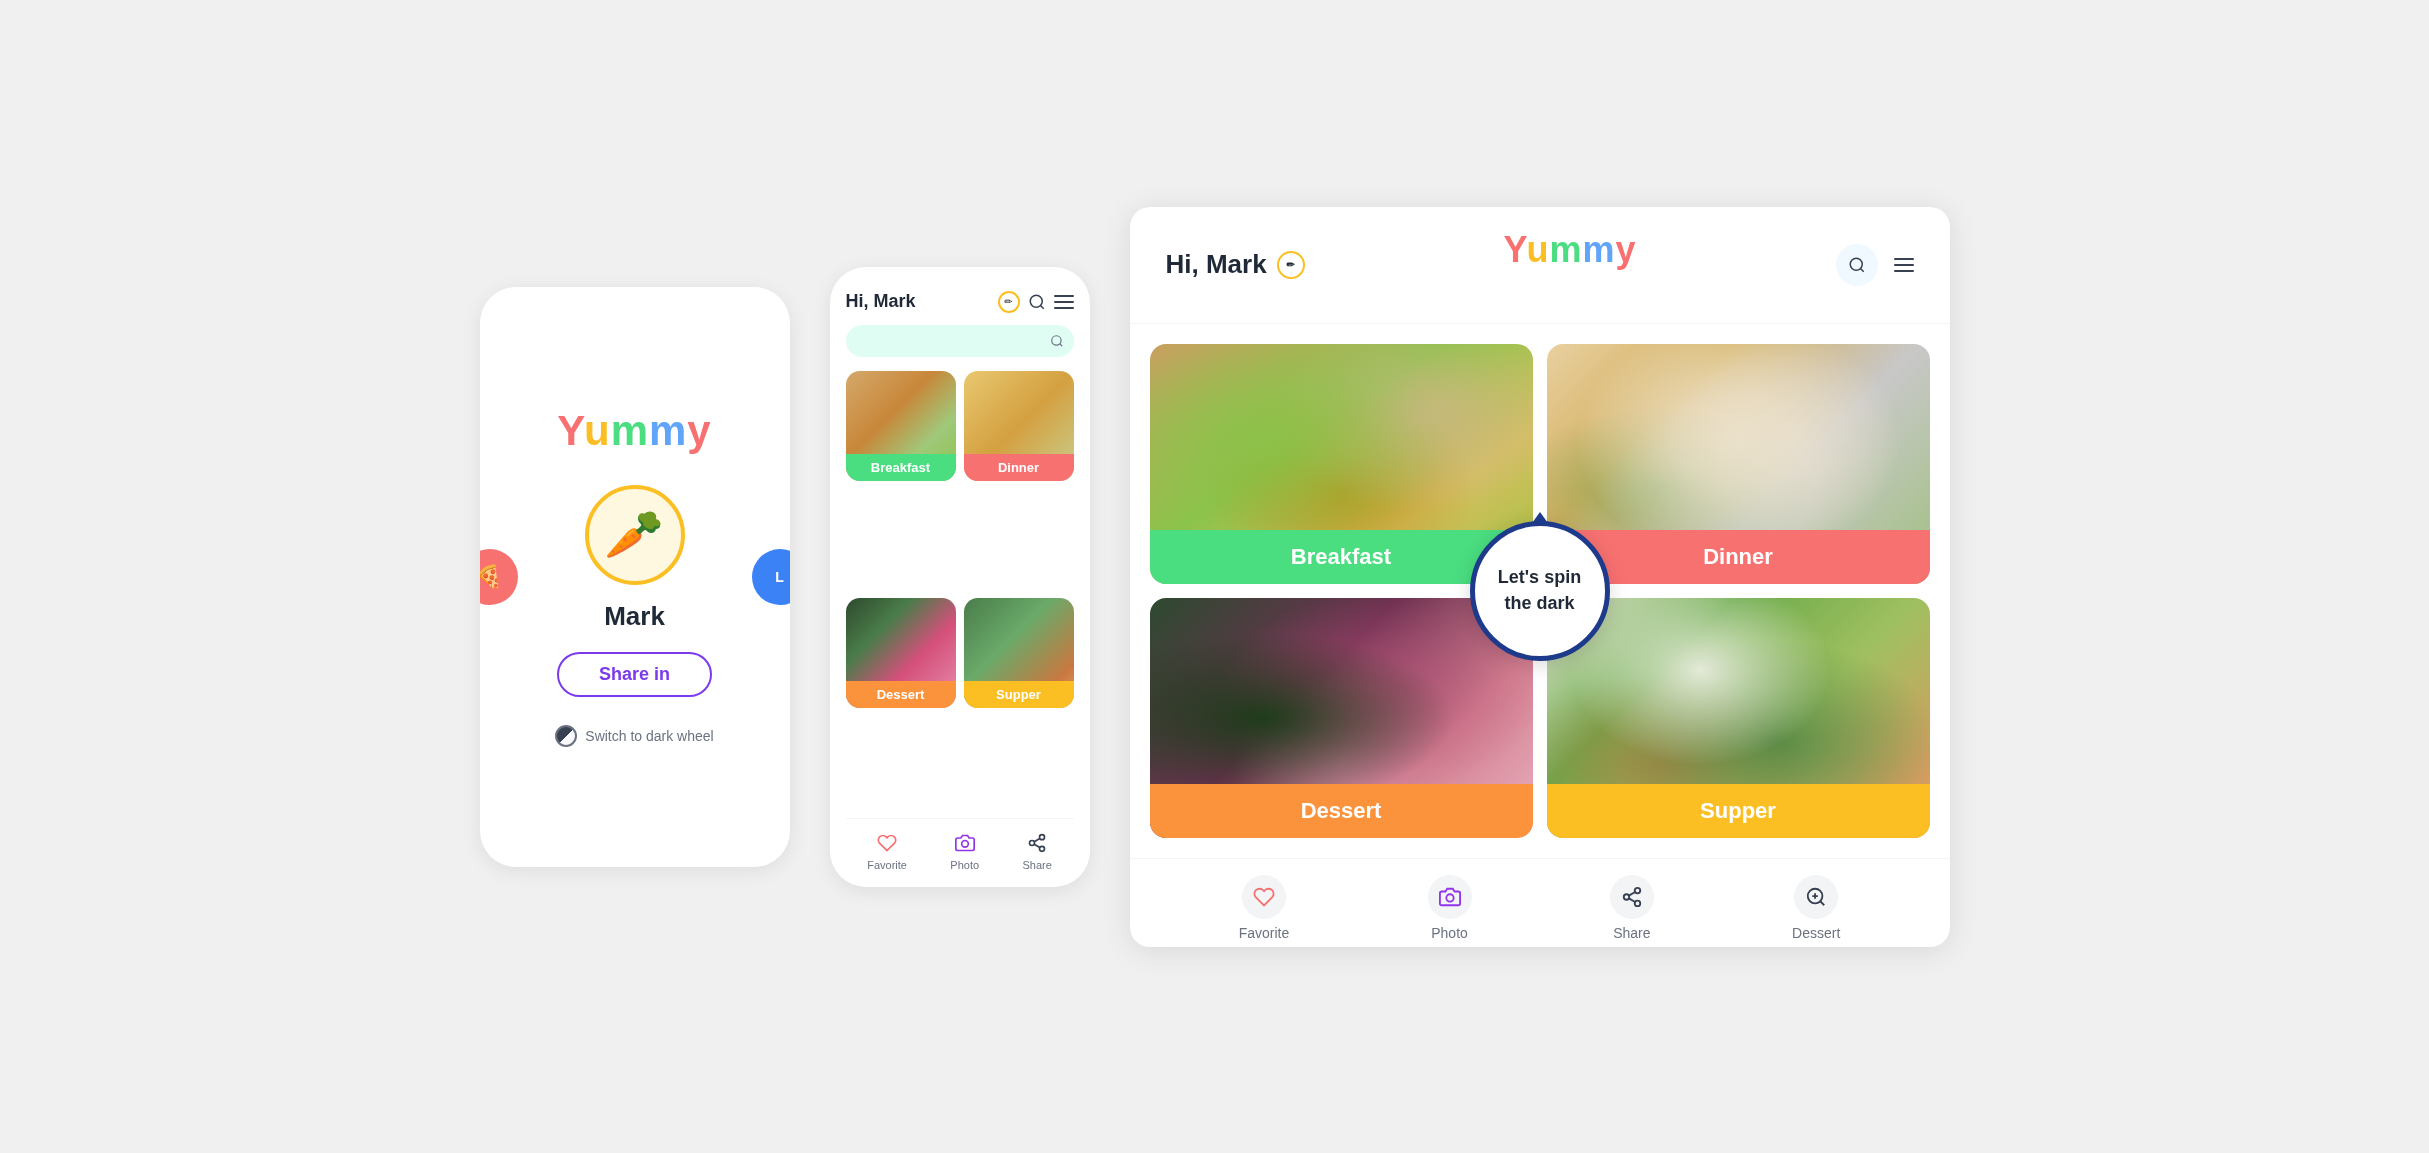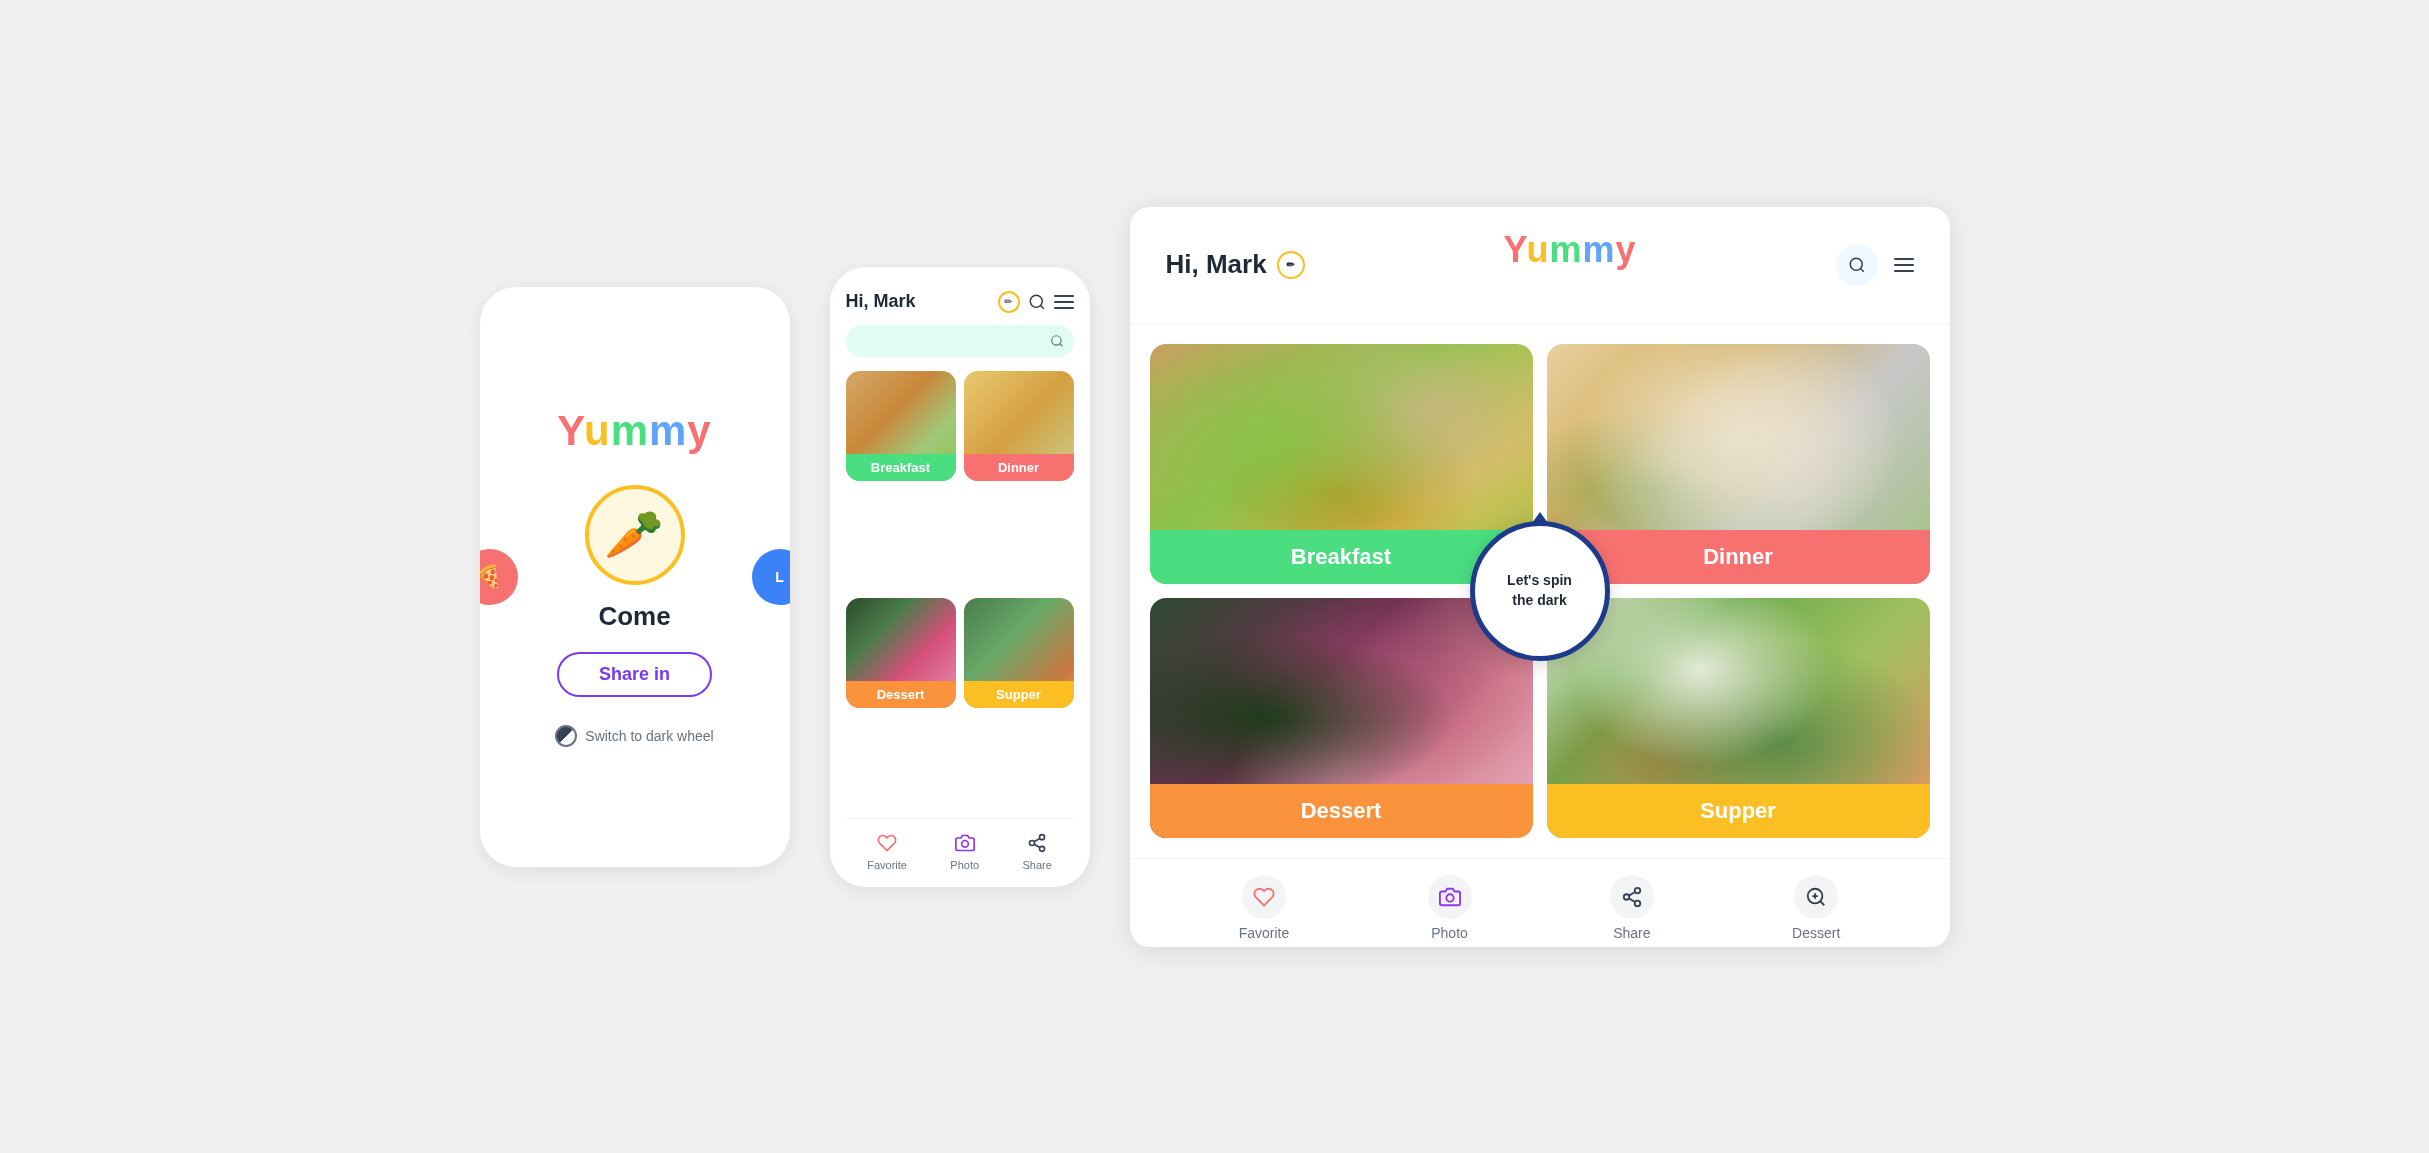--- a/index.html
+++ b/index.html
@@ -338,21 +338,21 @@
       width: 140px;
       height: 140px;
       border-radius: 50%;
       background: white;
       border: 5px solid #1e3a8a;
       display: flex;
       flex-direction: column;
       align-items: center;
       justify-content: center;
       text-align: center;
-      font-size: 14px;
+      font-size: 18px;
       font-weight: 600;
       color: #1f2937;
       cursor: pointer;
       z-index: 10;
       box-shadow: 0 4px 20px rgba(0,0,0,0.15);
       line-height: 1.4;
     }
     .spin-wheel-overlay::before {
       content: '';
       position: absolute;
@@ -429,21 +429,21 @@
   </div>
 
   <div class="yummy-logo">
     <span class="y">Y</span><span class="u">u</span><span class="m1">m</span><span class="m2">m</span><span class="y2">y</span>
   </div>
 
   <div class="avatar-main">
     🥕
   </div>
 
-  <div class="user-name-login">Come</div>
+  <div class="user-name-login">Mark</div>
 
   <button class="come-in-btn">Share in</button>
 
   <div class="dark-mode-toggle">
     <div class="dark-mode-icon"></div>
     <span>Switch to dark wheel</span>
   </div>
 </div>
 
 <div class="phone-app">

